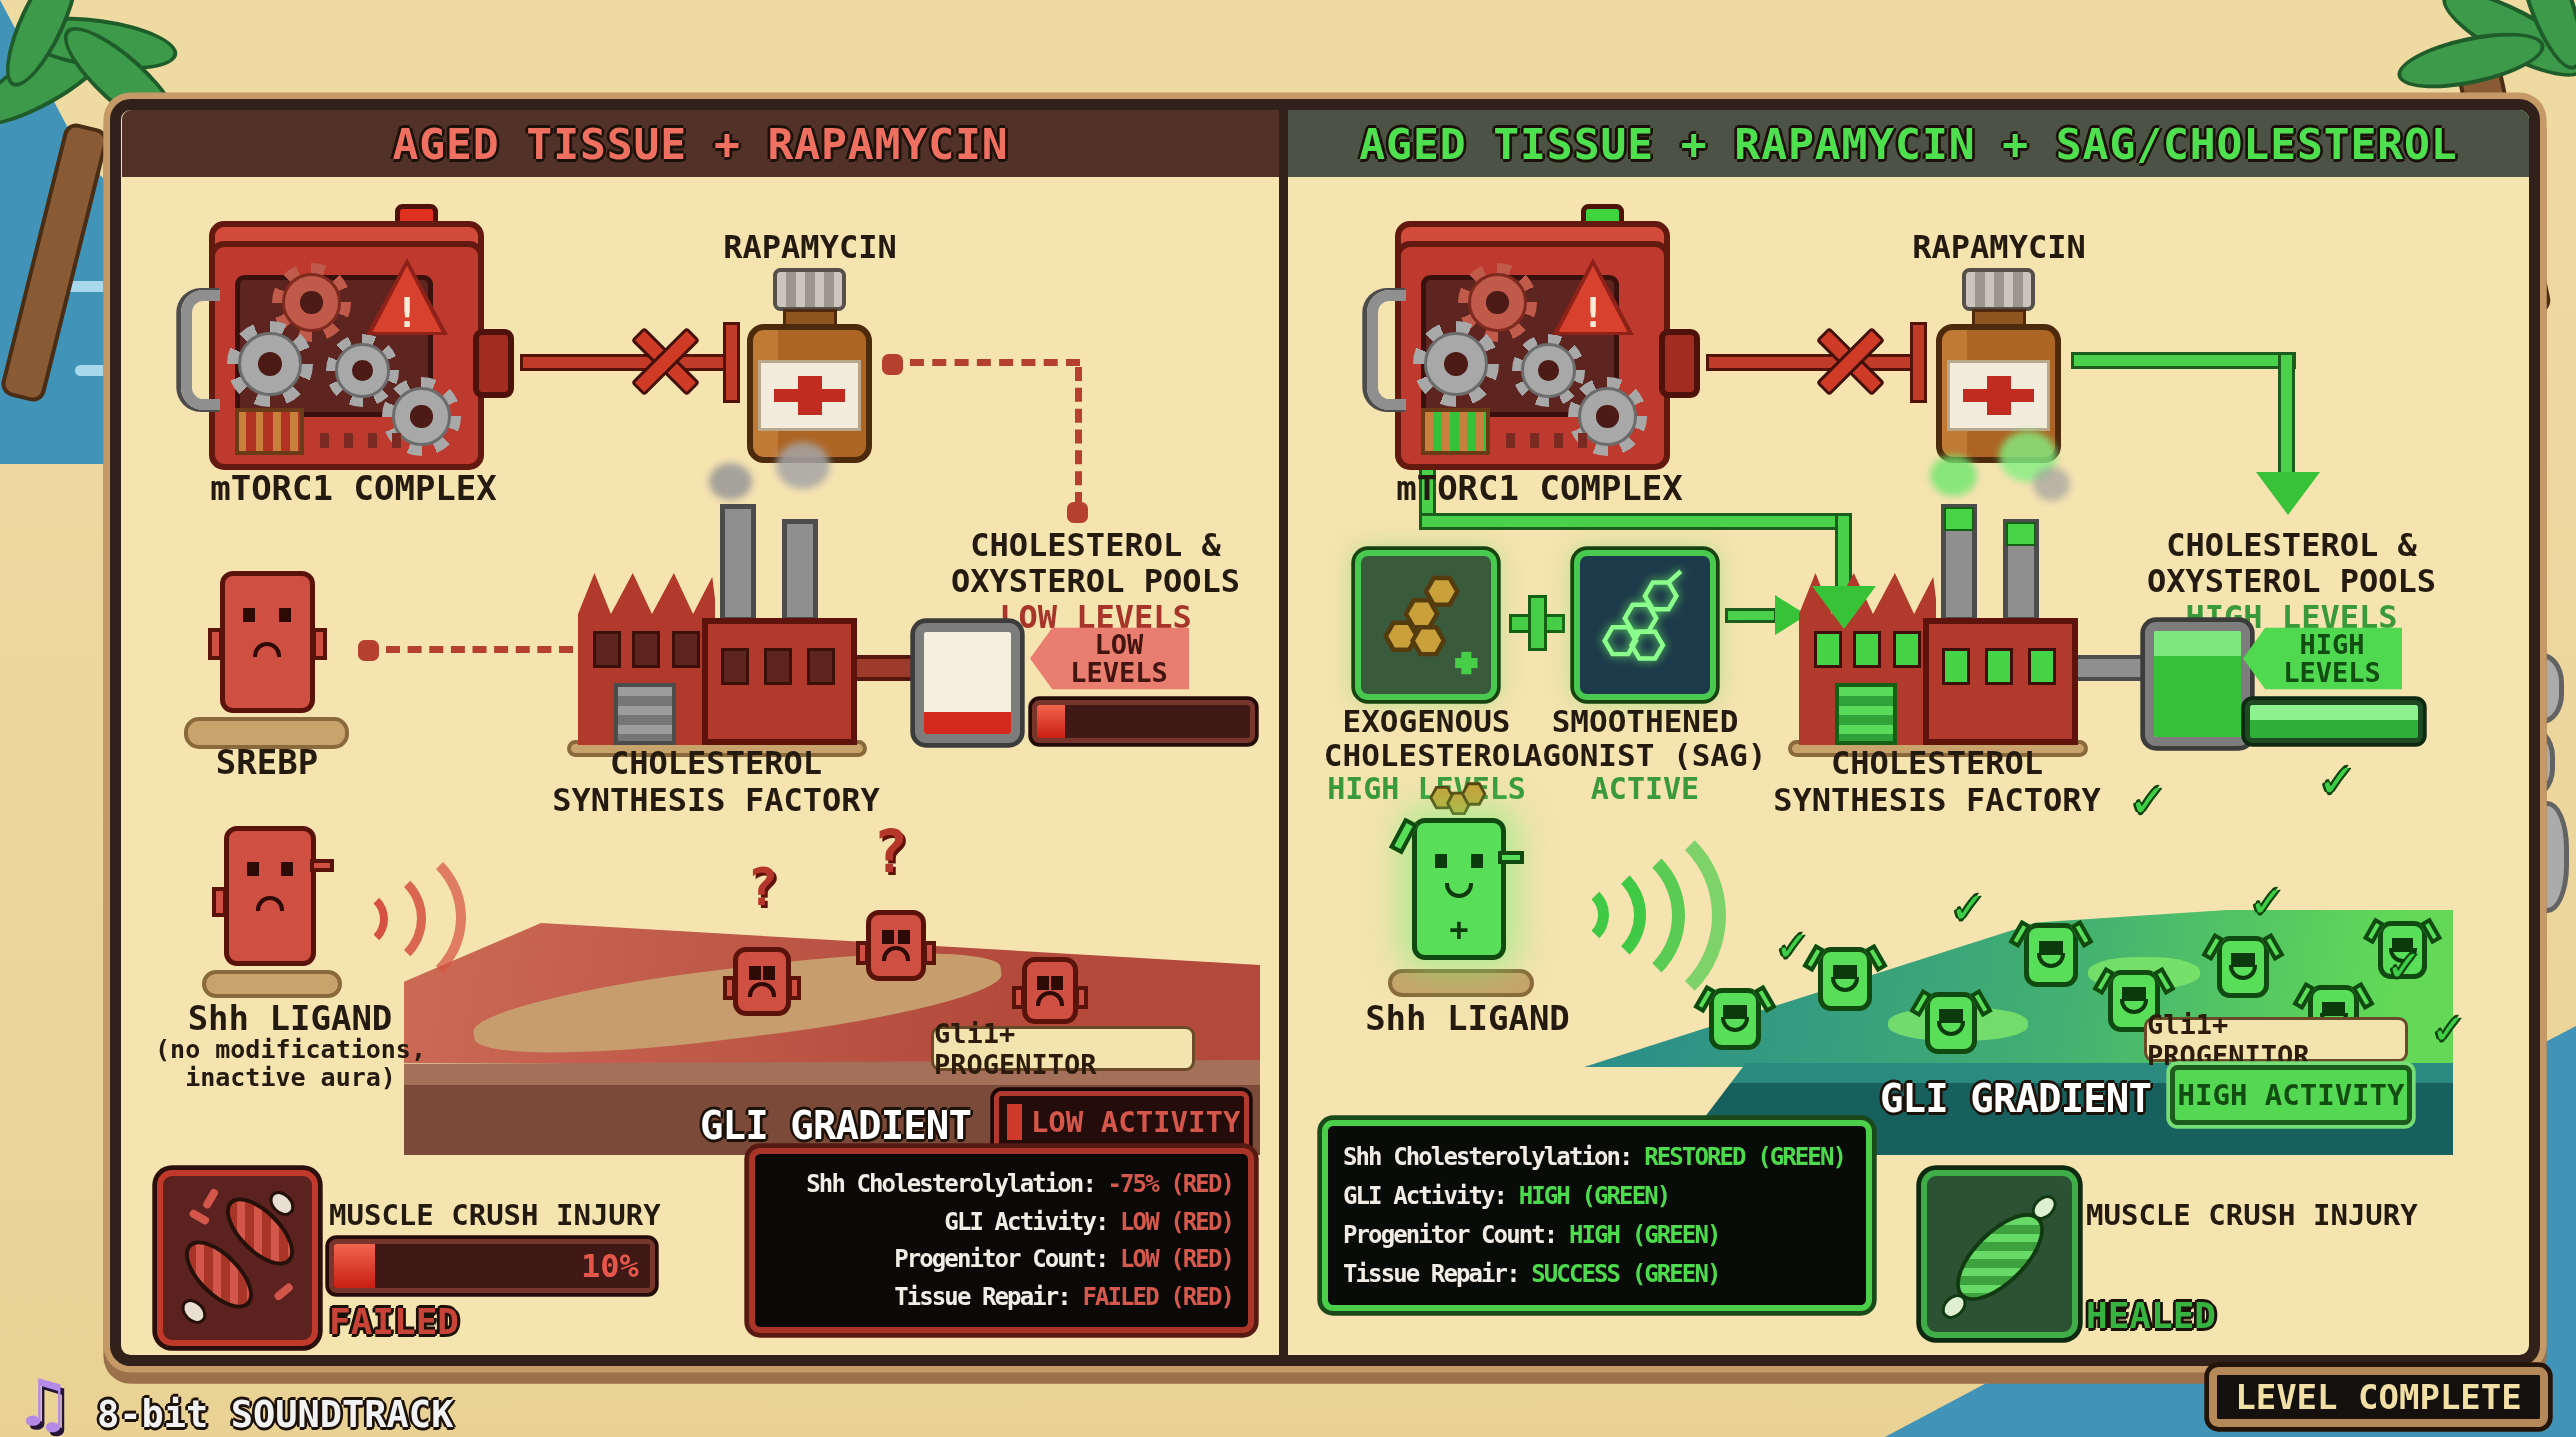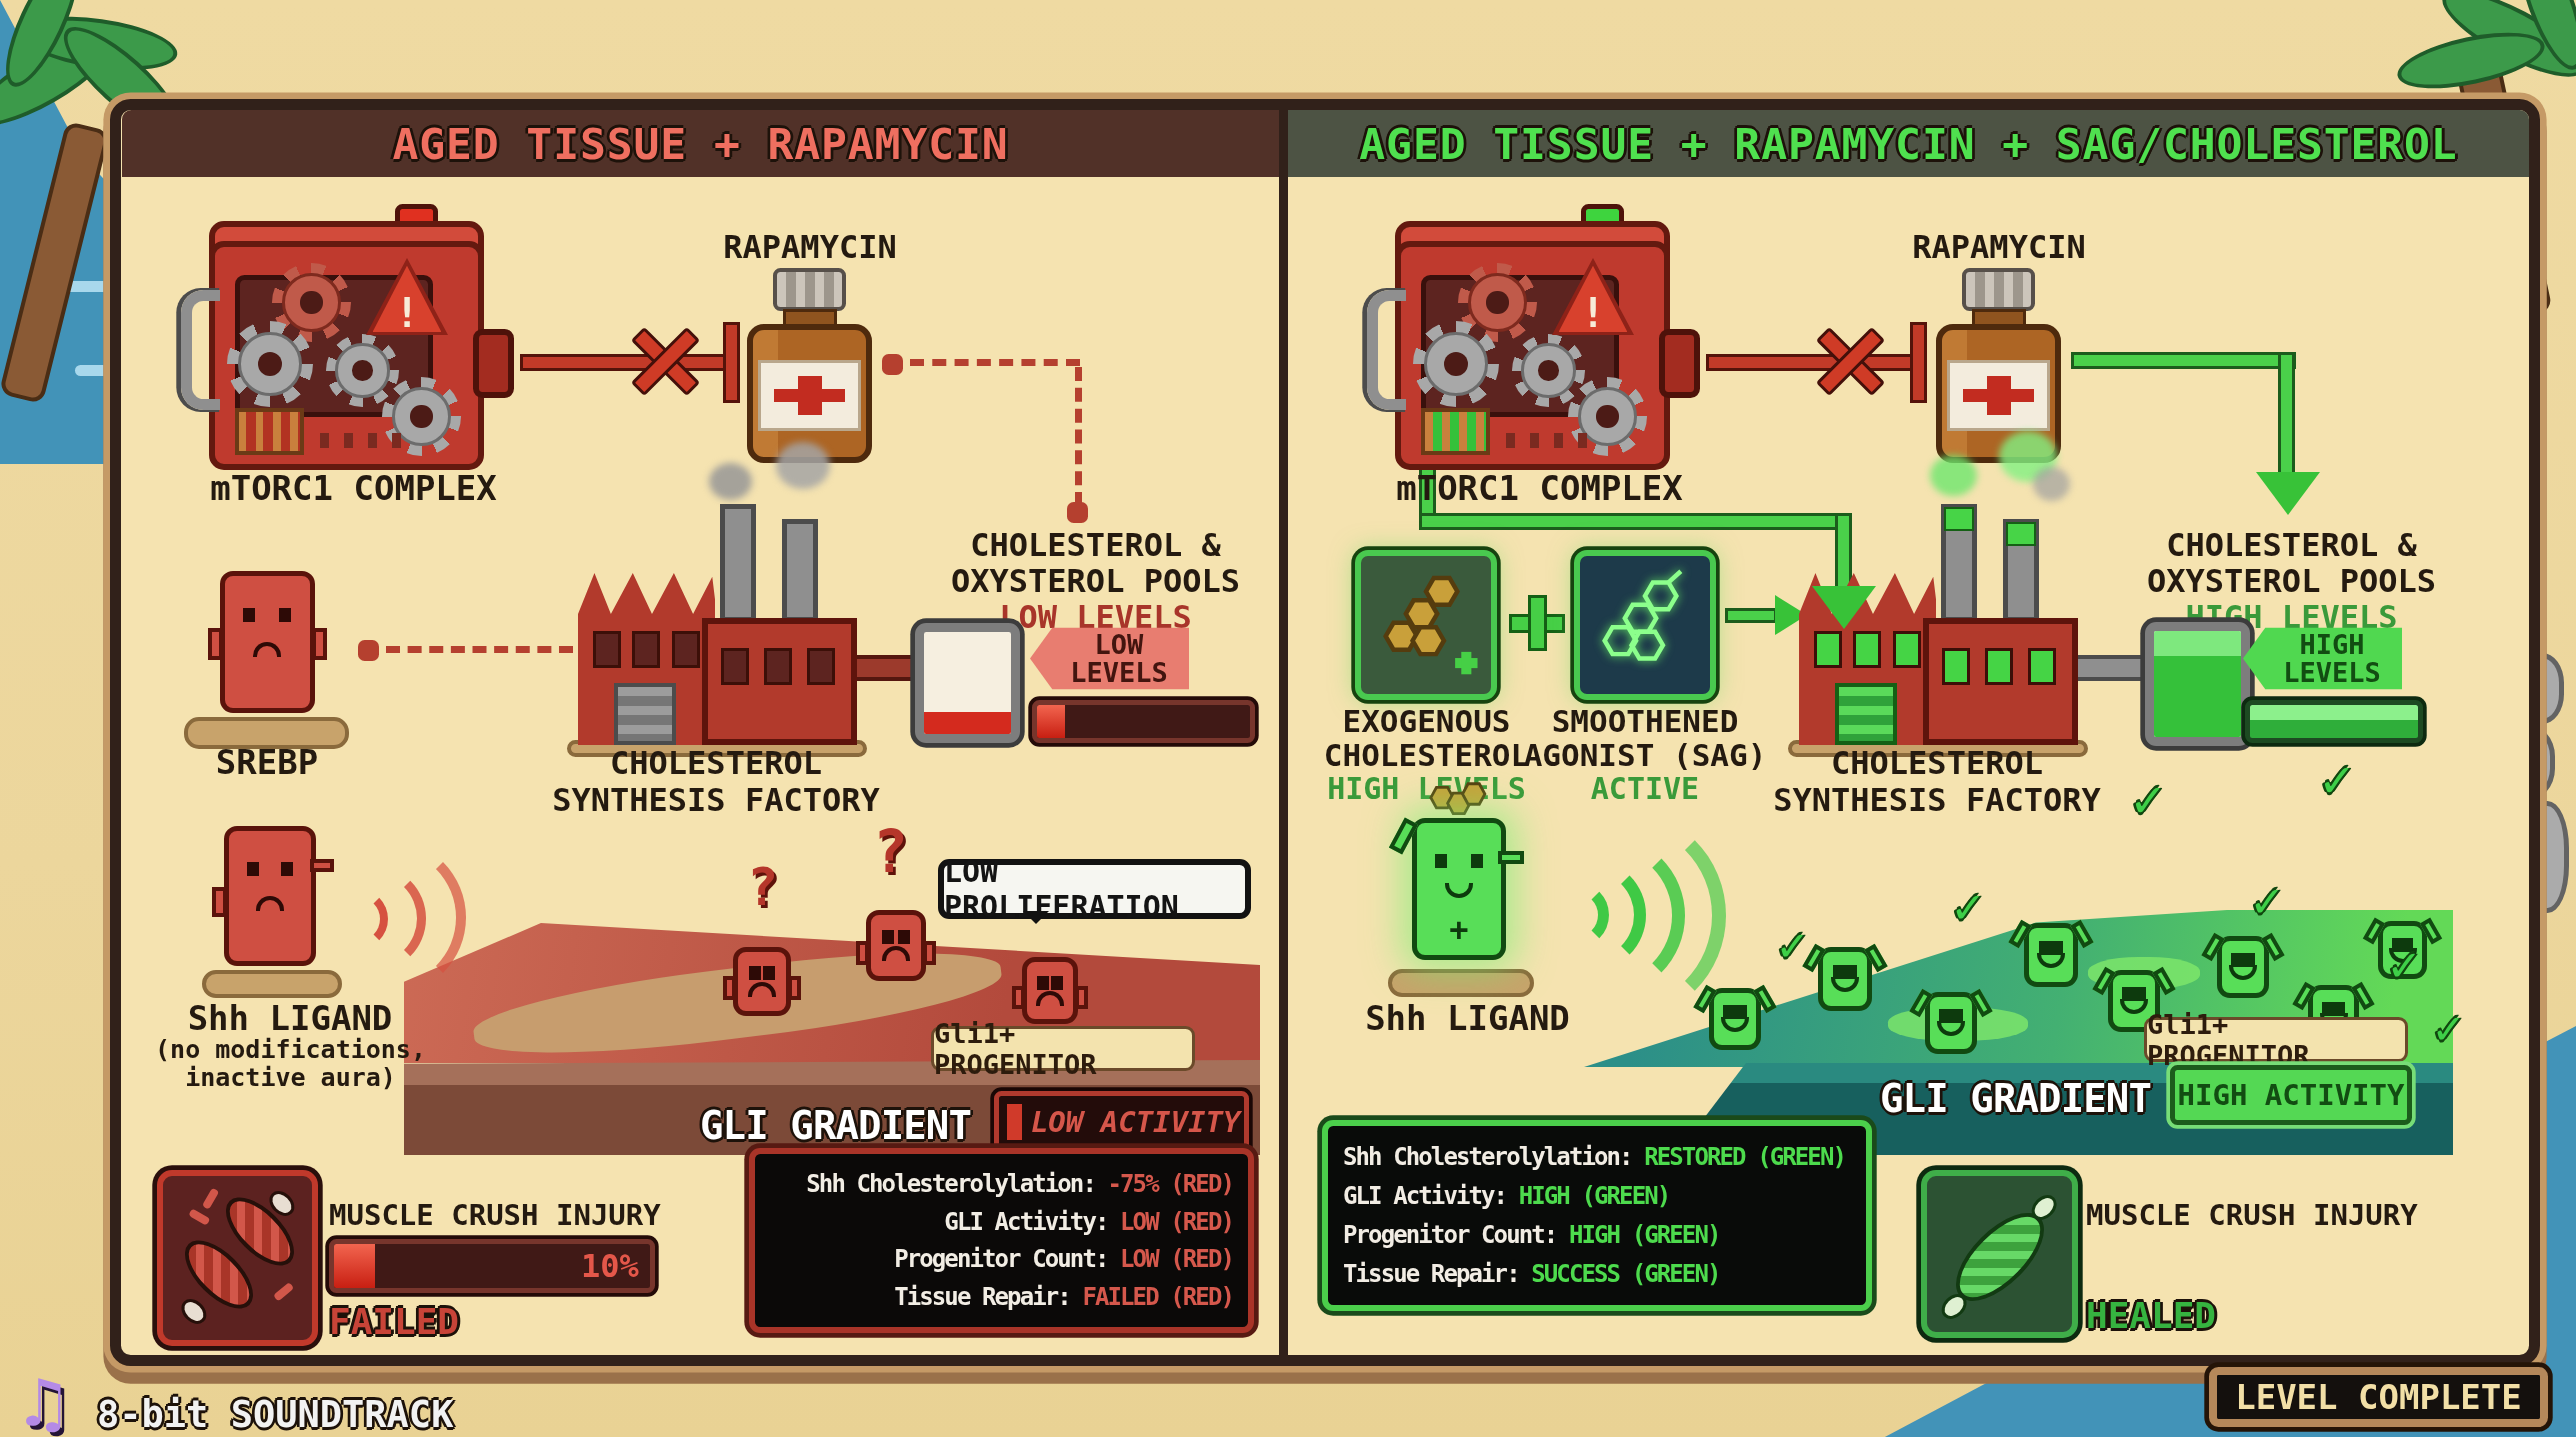--- a/index.html
+++ b/index.html
@@ -135,21 +135,21 @@
   .slab-front-r { position:absolute; left:1676px; top:1063px; width:777px; height:92px; z-index:1;
                   background:linear-gradient(#2a8a80 0 22%, #17605e 22%); clip-path:polygon(0 100%,9% 0,100% 0,100% 100%); }
 
   
   .bubble { background:#f6f6f1; border:6.6px solid #121212; border-radius:11.2px; color:#141414;
             display:flex; align-items:center; justify-content:center; font-size:30px; z-index:3; }
   .bubble::after { content:""; position:absolute; left:79px; bottom:-24px; border:13px solid transparent; border-top-color:#121212; }
   .chip { background:#f3e3ae; border:3.7px solid #6b4a2a; border-radius:9.4px; color:#2d1c0d;
           display:flex; align-items:center; justify-content:center; font-size:27px; z-index:3; }
   .act-badge { display:flex; align-items:center; border-radius:7.5px; z-index:3; font-size:29px; }
-  .act-badge.red { background:#230c0a; border:5.6px solid #b03a2e; box-shadow:0 0 0 3.7px #1a0705; color:#d5564a;font-style:italic; }
+  .act-badge.red { background:#230c0a; border:5.6px solid #b03a2e; box-shadow:0 0 0 3.7px #1a0705; color:#d5564a; }
   .act-badge.red .ind { width:15px; height:70%; background:#d03a2a; margin:0 9.4px 0 7.5px; }
   .act-badge.grn { background:#54d854; border:5.6px solid #1c5c1c; box-shadow:0 0 0 3.7px #77dd77; color:#124d12; justify-content:center; }
   .gli-txt { font-size:39px; color:#ffffff; z-index:3; letter-spacing:-0.9px; }
 
   
   .stats { border-radius:11.2px; padding:11.2px 15px; display:flex; flex-direction:column; justify-content:space-around; z-index:5; }
   .stats.red { background:#0b0908; border:6.6px solid #a93428; box-shadow:0 0 0 4.7px #571a12; align-items:flex-end; }
   .stats.grn { background:#090b09; border:6.6px solid #4bcf4b; box-shadow:0 0 0 4.7px #1a4a1a; align-items:flex-start; }
   .s-row { font-size:24px; letter-spacing:-1.9px; white-space:nowrap; }
   .s-lab { color:#f2ede4; } .s-val.red { color:#d5584c; } .s-val.grn { color:#4ddb4d; }
@@ -359,23 +359,20 @@
   </div>
   <div class="char red" style="left:1022px;top:957px;width:56px;height:67px;z-index:3">
     <div class="eye l"></div>
       <div class="eye r"></div>
       <div class="frown"></div>
     <div class="limb" style="left:-15px;top:24px;width:13px;height:22.5px"></div>
     <div class="limb" style="right:-15px;top:24px;width:13px;height:22.5px"></div>
   </div>
   <div class="a qmark" style="left:747px;top:857px;font-size:52px;z-index:3">?</div>
   <div class="a qmark" style="left:873px;top:818px;font-size:58px;z-index:3">?</div>
-  <div class="a bubble" style="left:938px;top:859px;width:313px;height:60px">
-      <span>LOW PROLIFERATION</span>
-    </div>
   <div class="a chip" style="left:931px;top:1026px;width:264px;height:45px">
       <span>Gli1+ PROGENITOR</span>
     </div>
 
   <div class="a gli-txt out-dk" style="left:700px;top:1103px">GLI GRADIENT</div>
   <div class="a act-badge red" style="left:994px;top:1091px;width:255px;height:62px">
     <div class="ind"></div>
       <span>LOW ACTIVITY</span>
   </div>
 

